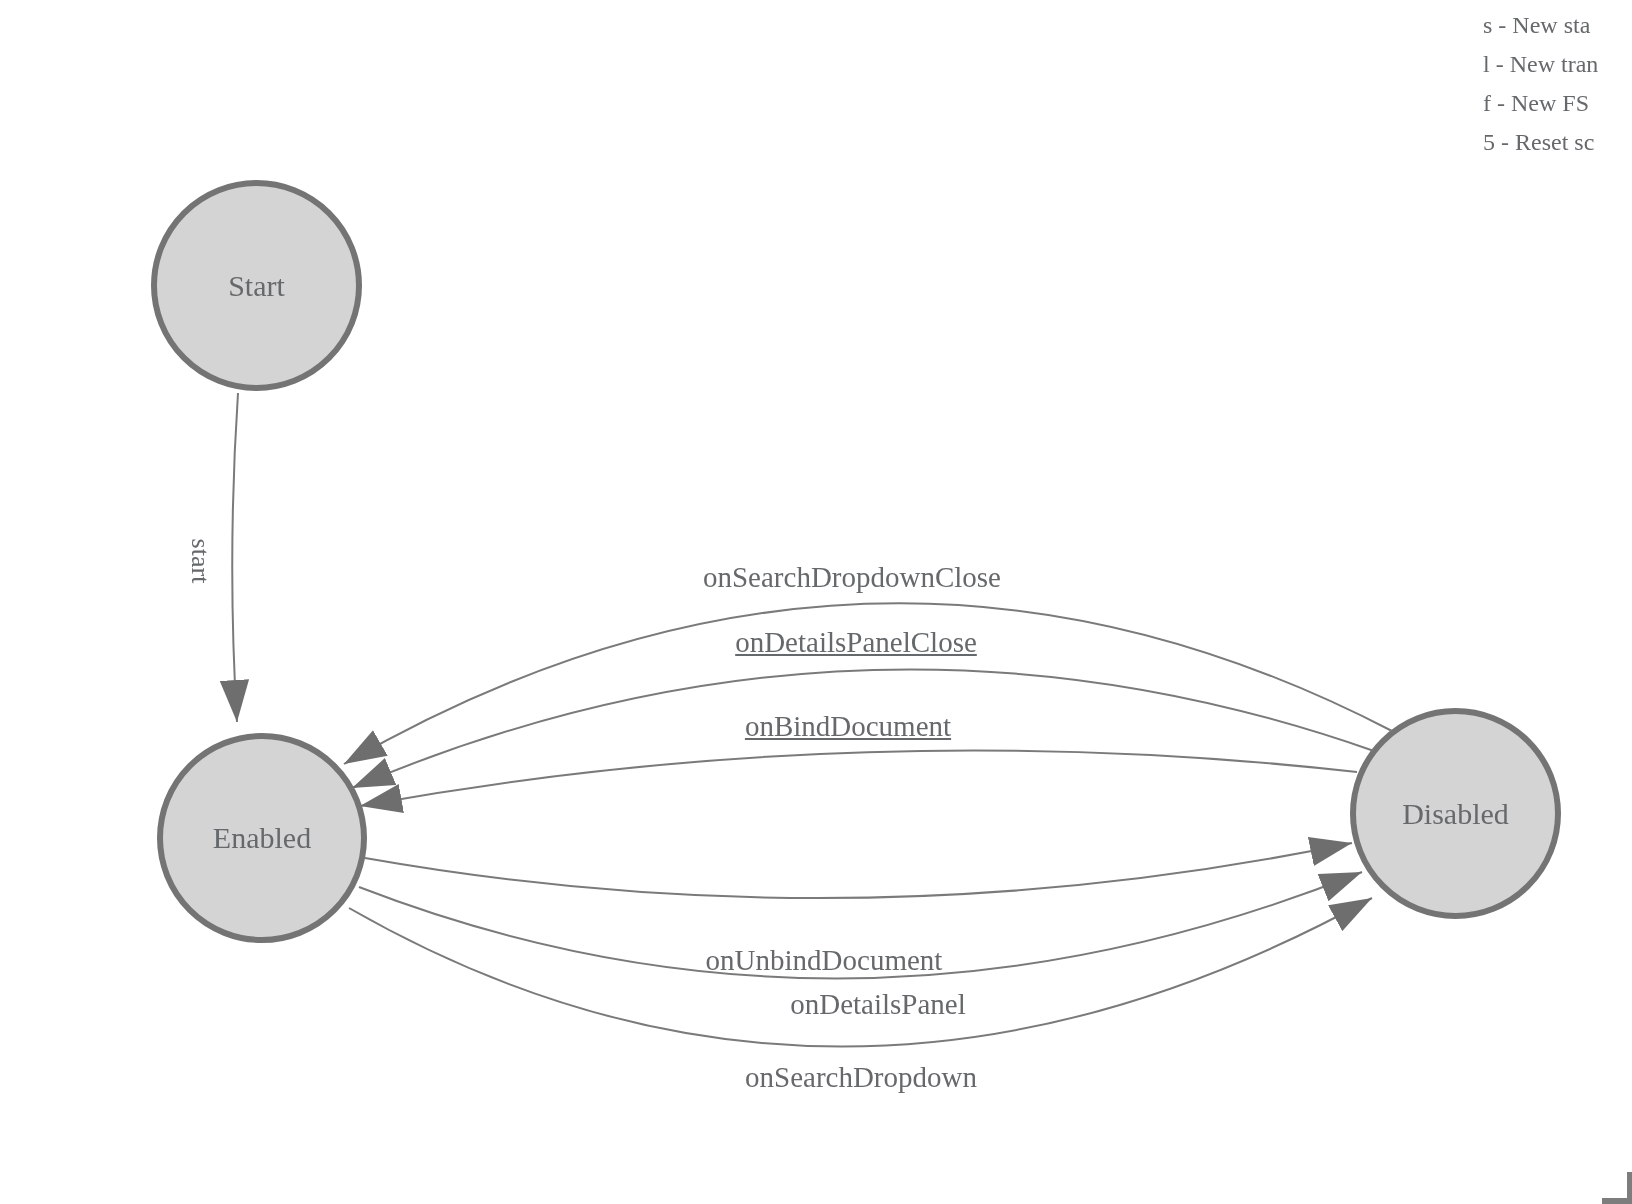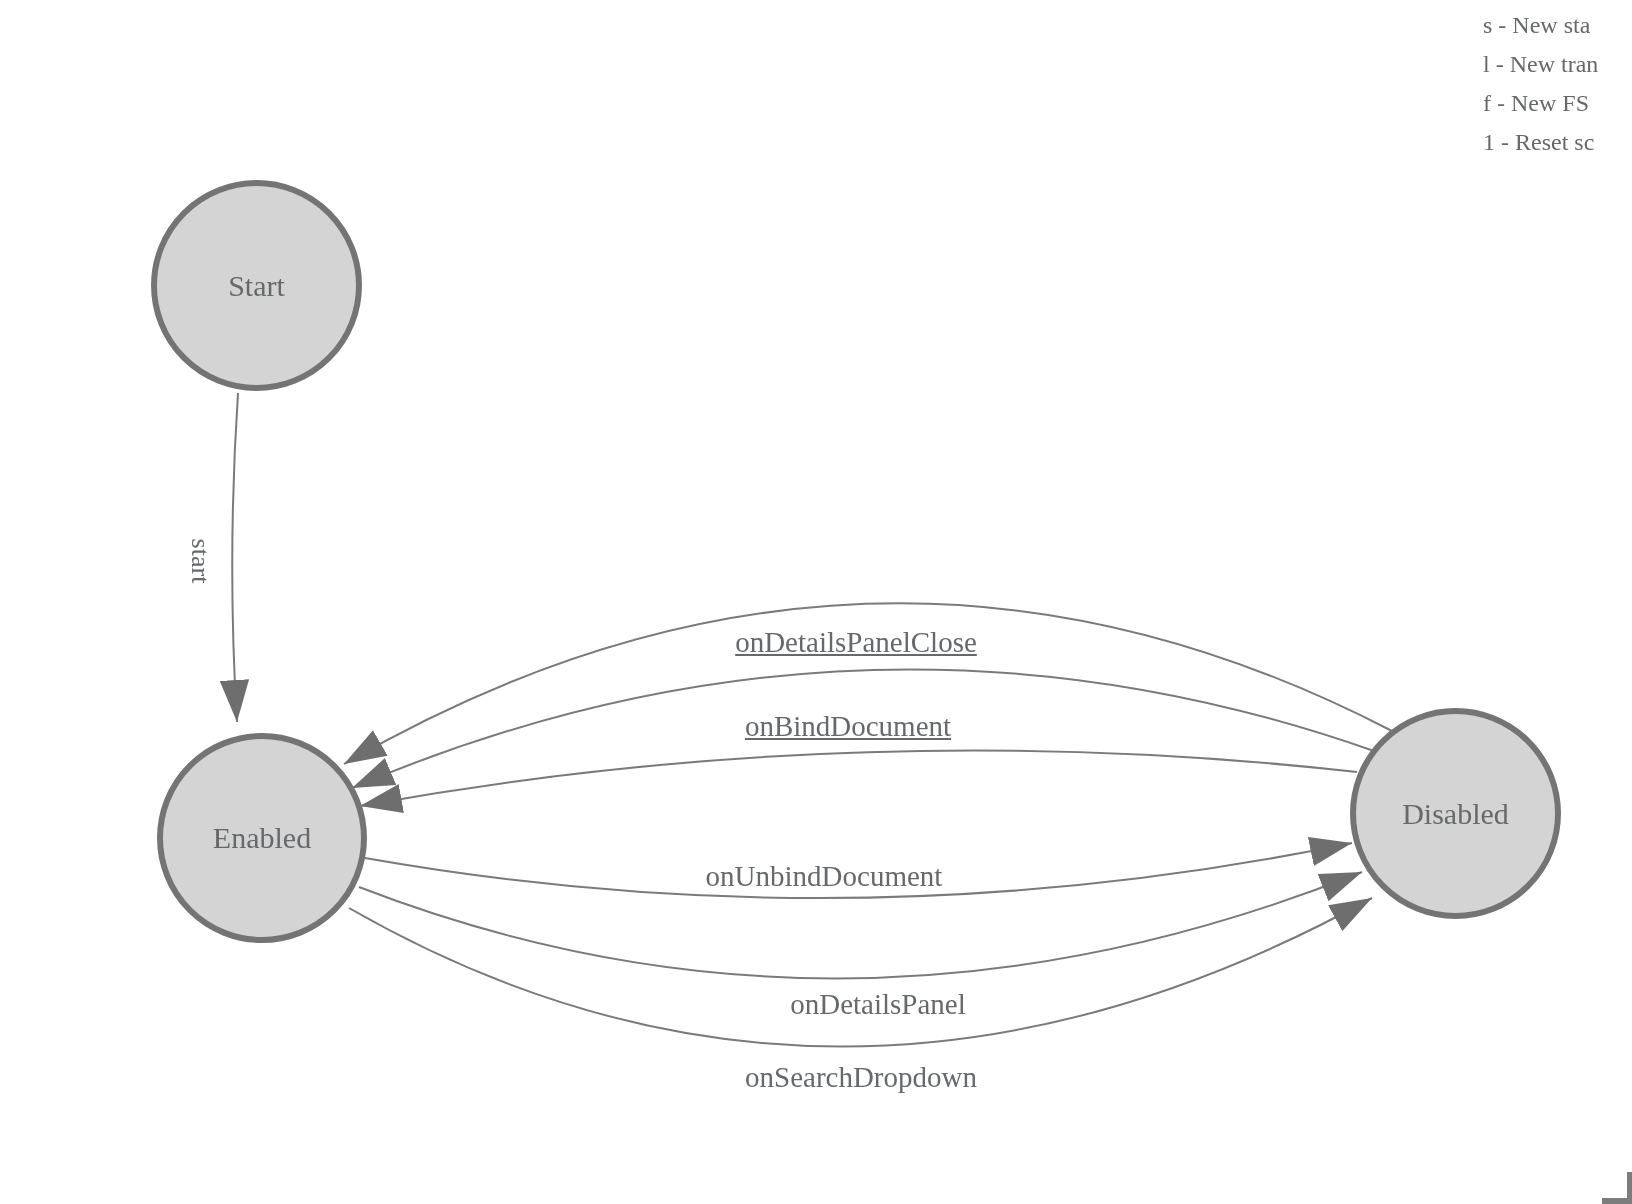--- a/index.html
+++ b/index.html
@@ -87,27 +87,28 @@
   <div class="state" style="left:1350px; top:708px; width:211px; height:211px;">
     <span>Disabled</span>
   </div>
 
   <div class="state" style="left:157px; top:733px; width:210px; height:210px;">
     <span>Enabled</span>
   </div>
 
   <div class="vlabel" style="left:200px; top:561px;">start</div>
 
+  <div class="elabel" style="left:852px; top:562px;">onSearchDropdownClose</div>
   <div class="elabel" style="left:856px; top:627px;text-decoration:underline;">onDetailsPanelClose</div>
   <div class="elabel" style="left:848px; top:711px;text-decoration:underline;">onBindDocument</div>
 
-  <div class="elabel" style="left:824px; top:861px;">onUnbindDocument</div>
+  <div class="elabel" style="left:824px; top:945px;">onUnbindDocument</div>
   <div class="elabel" style="left:878px; top:989px;">onDetailsPanel</div>
   <div class="elabel" style="left:861px; top:1062px;">onSearchDropdown</div>
 
   <div class="legend">
     <div>s - New sta</div>
     <div>l - New tran</div>
     <div>f - New FS</div>
-    <div>1 - Reset sc</div>
+    <div>5 - Reset sc</div>
   </div>
 
 </div>
 
 </body></html>

